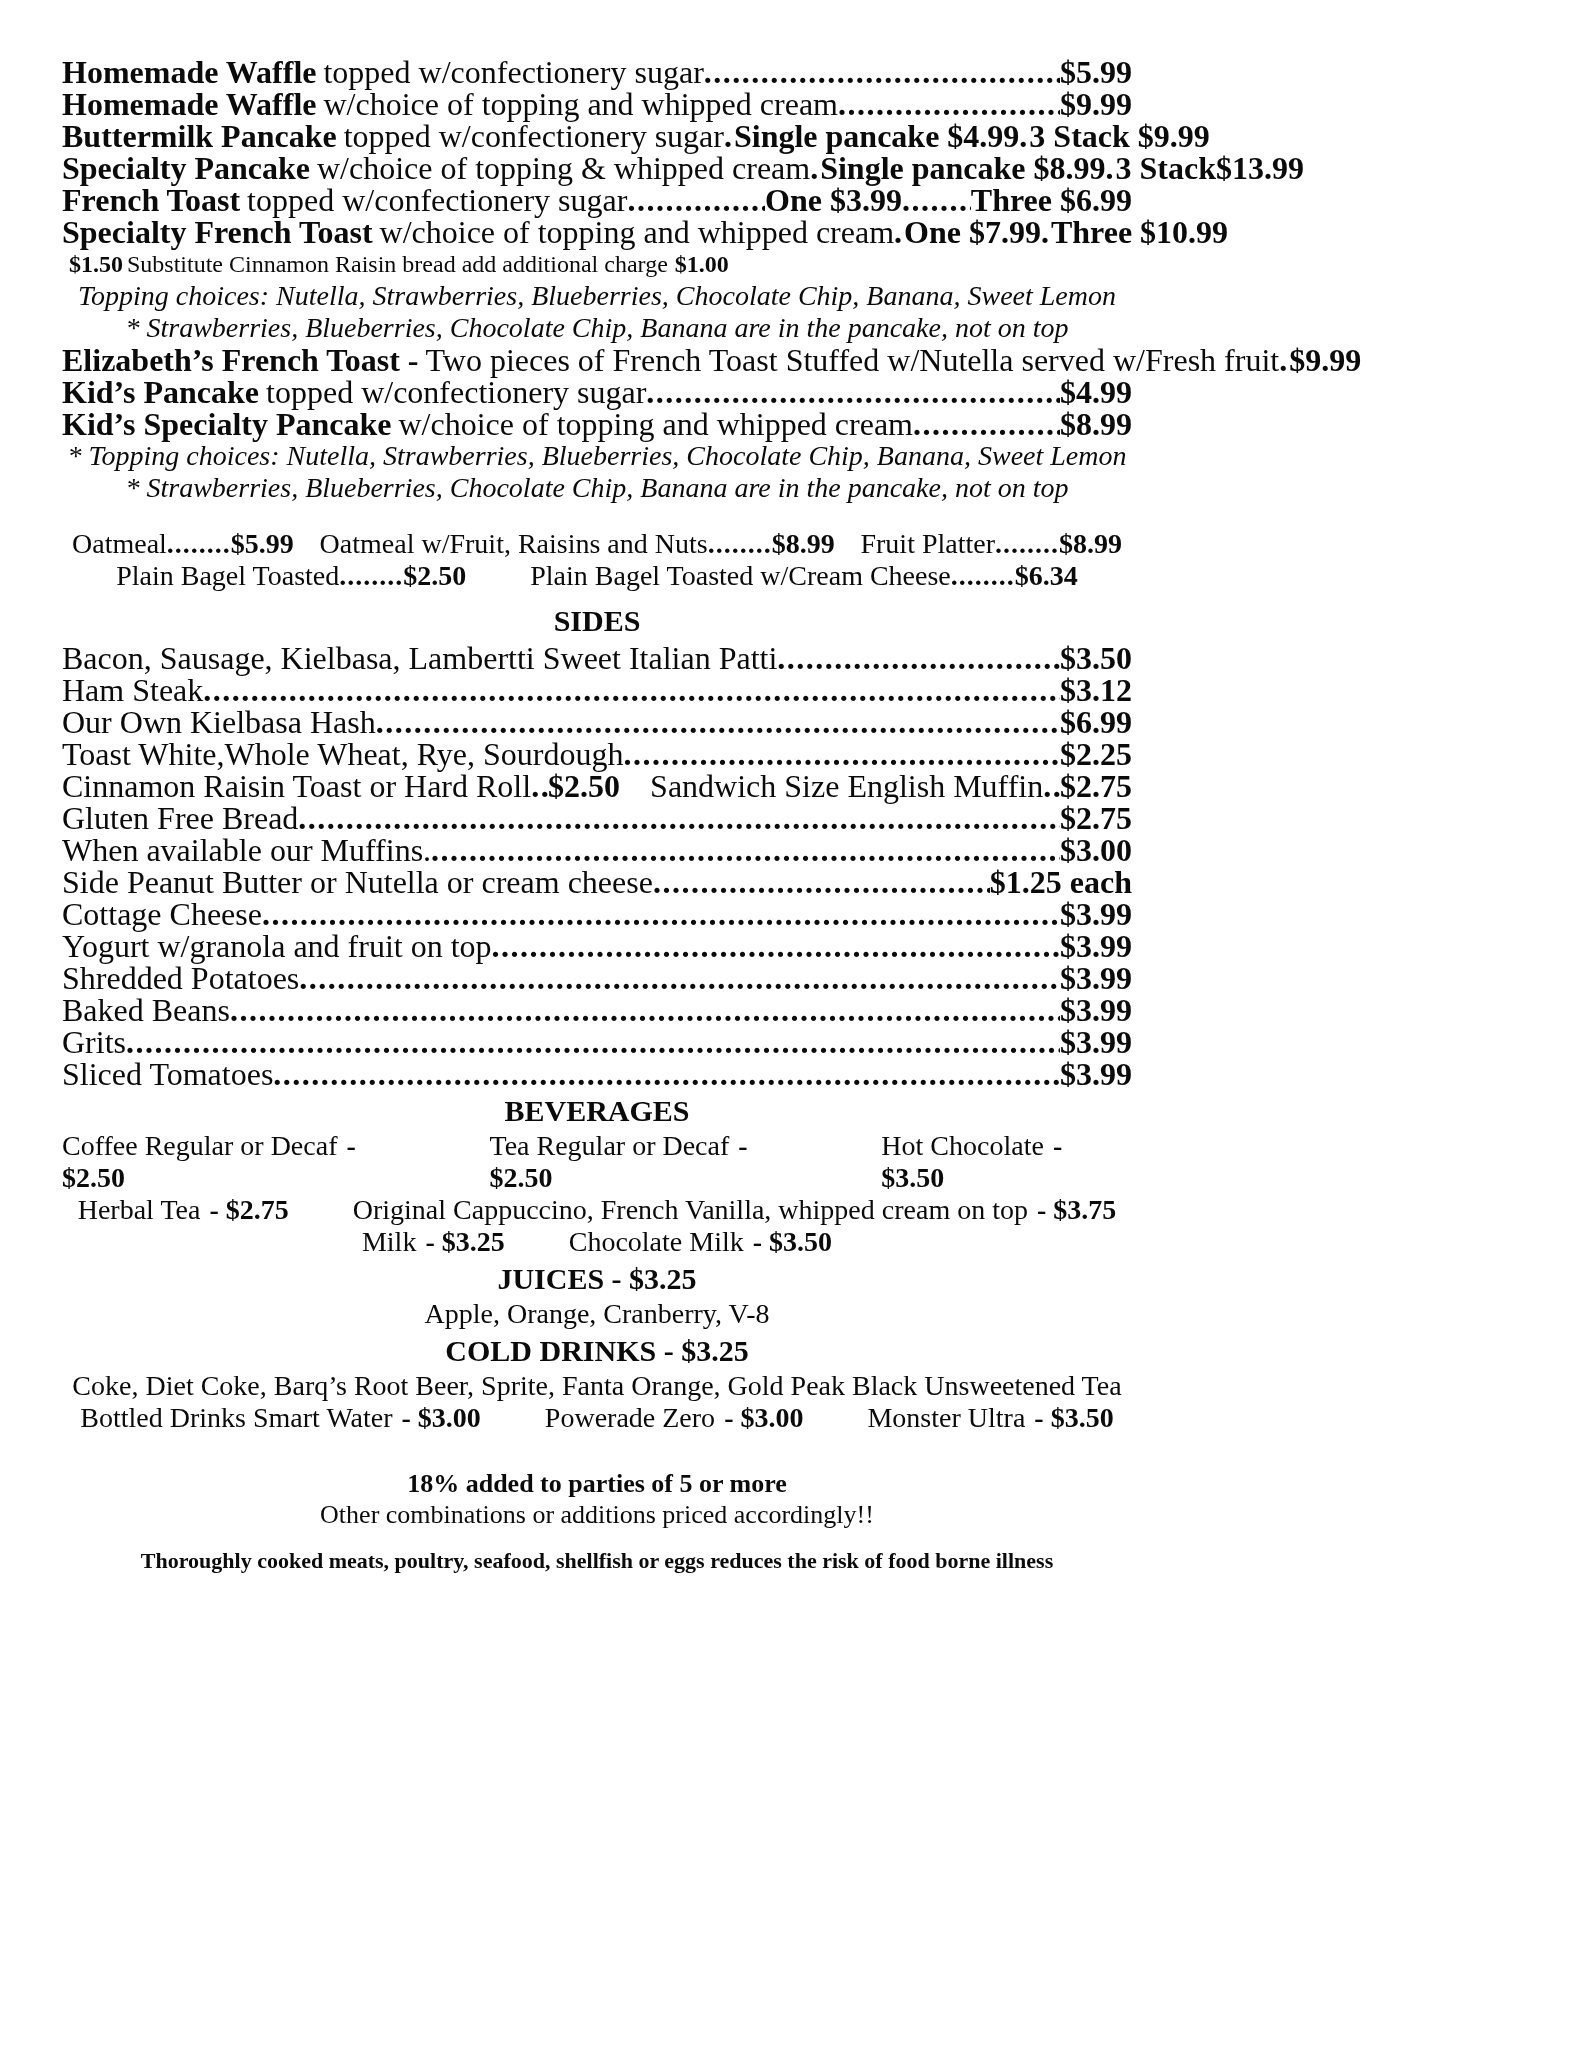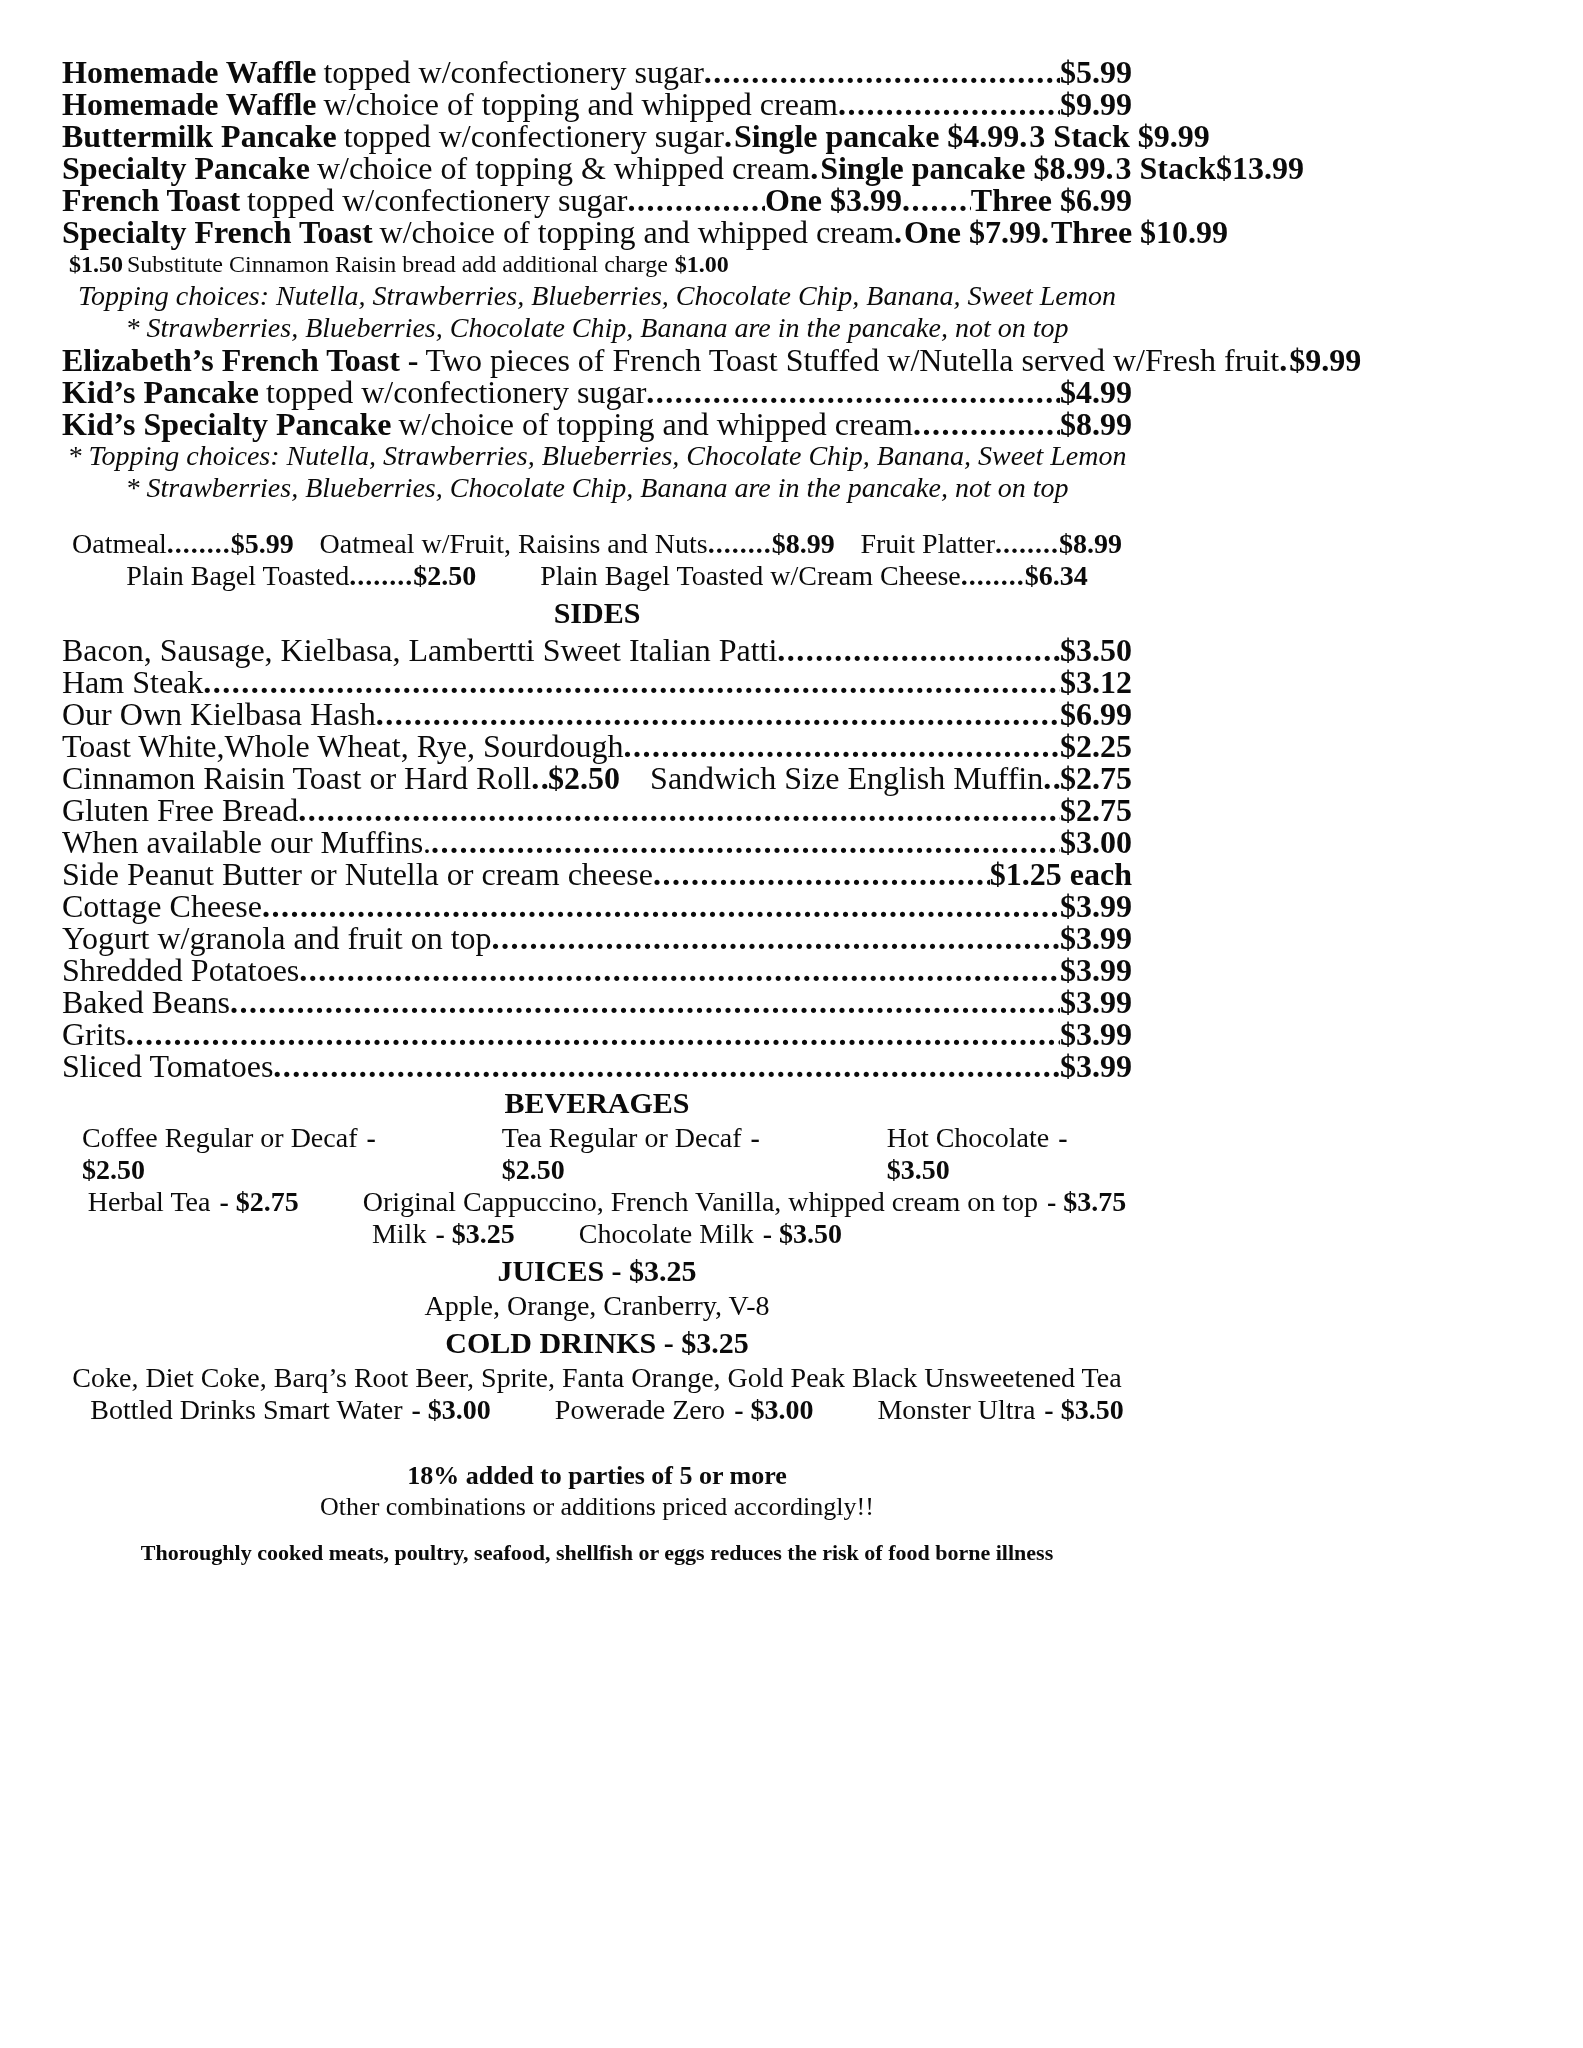--- a/index.html
+++ b/index.html
@@ -43,27 +43,27 @@
   }
 
   .spacer { height:24px; }
 
   .row-spread {
     display:flex; justify-content:space-between;
     font-size:28px; line-height:32px; padding:0 10px;
   }
   .row-center {
     display:flex; justify-content:center; gap:64px;
-    font-size:28px; line-height:32px;margin-left:20px;
+    font-size:28px; line-height:32px;
   }
   .dots::before { content:"........"; font-weight:bold; letter-spacing:1px; }
 
   .section {
     text-align:center; font-size:30px; line-height:34px;
-    font-weight:bold; margin:4px 0 4px;
+    font-weight:bold; margin:12px 0 4px;
   }
   .section.tight { margin:4px 0 2px; }
 
   .center-line { text-align:center; font-size:28px; line-height:32px; }
   .price { margin-left:9px; font-weight:bold; }
 
   .footer { margin-top:34px; }
   .f-bold { text-align:center; font-weight:bold; font-size:26px; line-height:31px; }
   .f-reg  { text-align:center; font-size:26px; line-height:31px; }
   .f-small{ text-align:center; font-weight:bold; font-size:22px; line-height:26px; margin-top:18px; }

